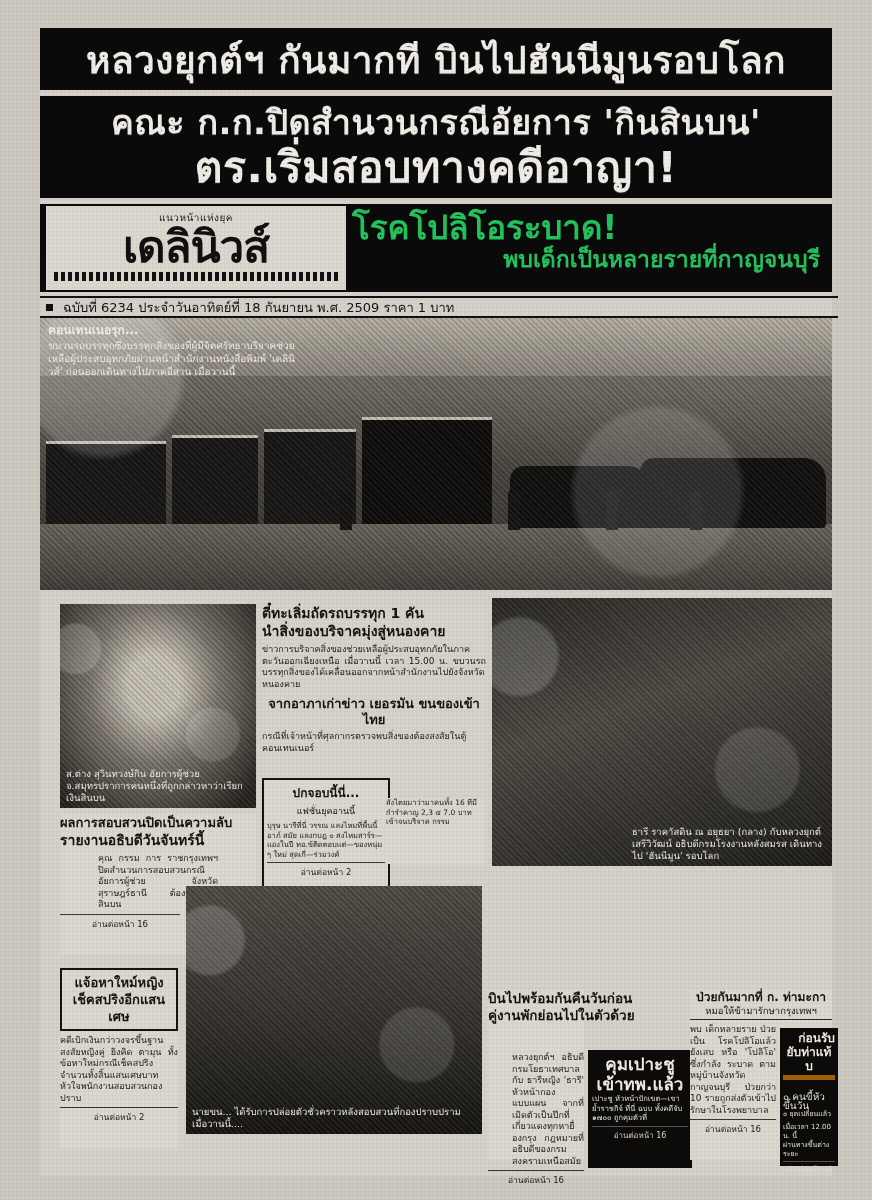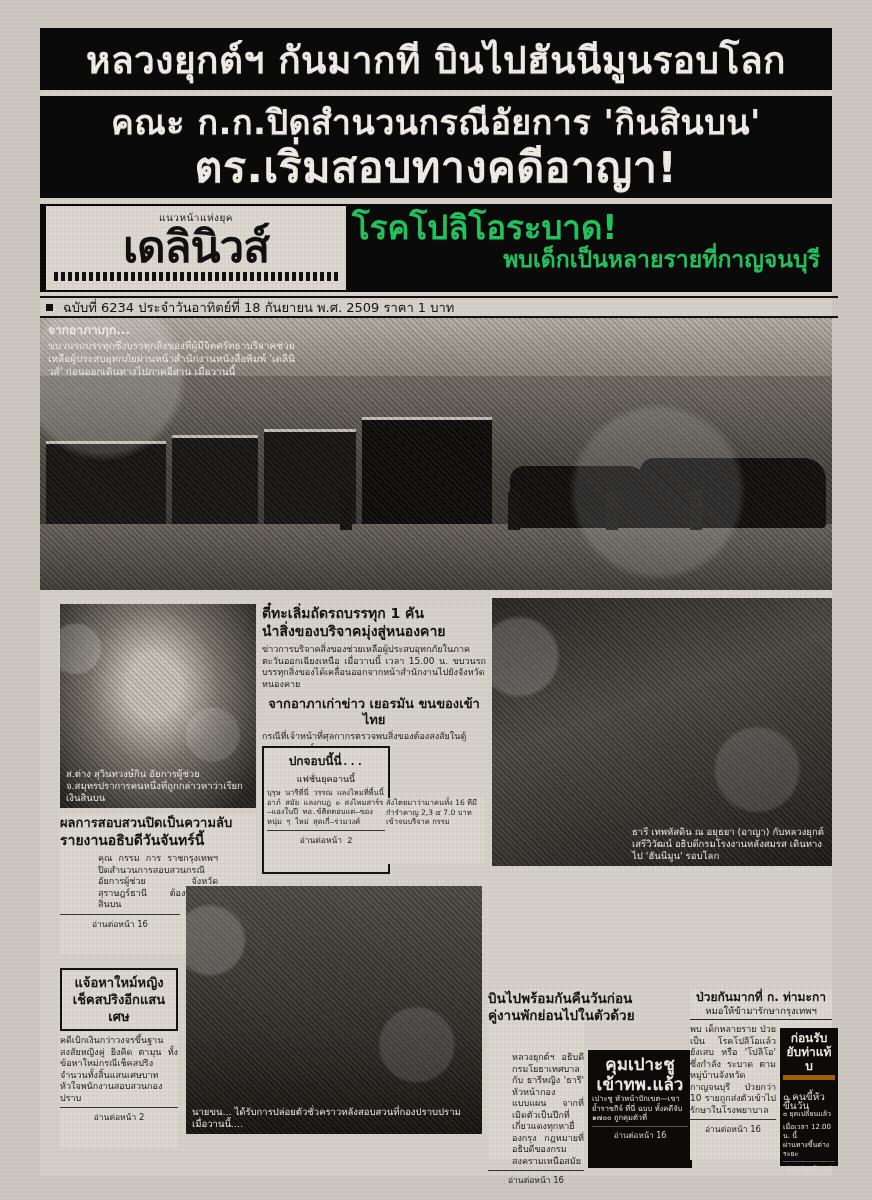--- a/index.html
+++ b/index.html
@@ -136,21 +136,21 @@
       <div class="truck" style="left:224px;width:92px;height:92px;"></div>
       <div class="truck" style="left:322px;width:130px;height:104px;background:#0d0c0b;"></div>
       <div class="car" style="left:470px;width:140px;height:62px;"></div>
       <div class="car" style="left:600px;width:186px;height:70px;"></div>
       <div class="figure" style="left:300px;"></div>
       <div class="figure" style="left:468px;"></div>
       <div class="figure" style="left:566px;"></div>
       <div class="figure" style="left:650px;"></div>
       <div class="grain"></div>
       <div class="overlay-text" style="left:8px;top:6px;width:250px;">
-        <div style="font-size:12px;font-weight:bold;">จากอาภาเกุก...</div>
+        <div style="font-size:12px;font-weight:bold;">คอนเทนเนอรุก...</div>
         <div style="margin-top:2px;">ขบวนรถบรรทุกซึ่งบรรทุกสิ่งของที่ผู้มีจิตศรัทธาบริจาคช่วยเหลือผู้ประสบอุทกภัยผ่านหน้าสำนักงานหนังสือพิมพ์ 'เดลินิวส์' ก่อนออกเดินทางไปภาคอีสาน เมื่อวานนี้</div>
       </div>
     </div>
 
     <div class="photo" id="photo-portrait">
       <div class="grain"></div>
       <div class="cap" style="left:6px;bottom:4px;width:184px;">ส.ต่าง สุวินทวงษ์กิน อัยการผู้ช่วย จ.สมุทรปราการคนหนึ่งที่ถูกกล่าวหาว่าเรียกเงินสินบน</div>
     </div>
 
     <div class="box" style="left:20px;top:786px;width:196px;height:140px;">
@@ -161,33 +161,33 @@
     </div>
 
     <div class="box" style="left:222px;top:576px;width:224px;height:262px;background:#d9d4cc;">
       <div class="hl" style="font-size:14px;line-height:18px;">ตี๋ทะเลิ่มถัดรถบรรทุก 1 คัน</div>
       <div class="hl" style="font-size:14px;line-height:18px;">นำสิ่งของบริจาคมุ่งสู่หนองคาย</div>
       <div class="txt jl" style="margin-top:4px;">ข่าวการบริจาคสิ่งของช่วยเหลือผู้ประสบอุทกภัยในภาคตะวันออกเฉียงเหนือ เมื่อวานนี้ เวลา 15.00 น. ขบวนรถบรรทุกสิ่งของได้เคลื่อนออกจากหน้าสำนักงานไปยังจังหวัดหนองคาย</div>
       <div class="hl centered" style="font-size:13px;line-height:16px;margin-top:6px;">จากอาภาเก่าข่าว เยอรมัน ขนของเข้าไทย</div>
       <div class="txt jl" style="margin-top:3px;">กรณีที่เจ้าหน้าที่ศุลกากรตรวจพบสิ่งของต้องสงสัยในตู้คอนเทนเนอร์</div>
     </div>
 
-    <div class="box boxed" style="left:222px;top:718px;width:118px;height:118px;padding:3px;font-family:Liberation Mono, monospace;">
+    <div class="box boxed" style="left:222px;top:750px;width:118px;height:118px;padding:3px;">
       <div class="hl centered" style="font-size:12px;">ปกจอบนี้นี่...</div>
       <div class="centered" style="font-size:9px;margin:2px 0 3px;">แฟชั่นยุคอานนี้</div>
       <div class="txt" style="font-size:7.5px;line-height:9.5px;">บุรุษ นารีที่นี่ วรรณ แลงไหมที่พื้นนี้ อาภ์ สมัย แลงกบฎ ๐ สงไหมสาร์ร—แองในปี ทอ.ข้ติดตอบแต่—ของหนุ่ม ๆ ใหม่ สุดเกี่—ร่วมวงศ์</div>
       <div class="cont">อ่านต่อหน้า 2</div>
     </div>
     <div class="box" style="left:346px;top:770px;width:98px;height:66px;">
       <div class="txt" style="font-size:7.5px;line-height:9.5px;">สังไตยมาว่ามาคนทั้ง 16 ทีมีกำรำคาญ 2,3 ๔ 7.0 บาท เข้าจนบริจาค กรรม</div>
     </div>
 
     <div class="photo" id="photo-couple">
       <div class="grain"></div>
-      <div class="cap" style="left:140px;bottom:4px;width:196px;">ธารี เทพหัสดิน ณ อยุธยา (อาญา) กับหลวงยุกต์เสรีวิวัฒน์ อธิบดีกรมโรงงานหลังสมรส เดินทางไป 'ฮันนีมูน' รอบโลก</div>
+      <div class="cap" style="left:140px;bottom:4px;width:196px;">ธารี ราคาัสดิน ณ อยุธยา (กลาง) กับหลวงยุกต์เสรีวิวัฒน์ อธิบดีกรมโรงงานหลังสมรส เดินทางไป 'ฮันนีมูน' รอบโลก</div>
     </div>
 
     <div class="photo" id="photo-men">
       <div class="grain"></div>
       <div class="cap" style="left:6px;bottom:4px;width:282px;">นายขน... ได้รับการปล่อยตัวชั่วคราวหลังสอบสวนที่กองปราบปรามเมื่อวานนี้....</div>
     </div>
 
     <div class="box" style="left:20px;top:940px;width:118px;height:180px;">
       <div class="boxed" style="padding:4px;text-align:center;">
         <div class="hl" style="font-size:13px;line-height:17px;">แจ้อหาใหม์หญิงเช็คสปริงอีกแสนเศษ</div>
@@ -211,21 +211,21 @@
     </div>
 
     <div class="box" style="left:650px;top:962px;width:142px;height:170px;">
       <div class="hl centered" style="font-size:12px;line-height:15px;">ป่วยกันมากที่ ก. ท่ามะกา</div>
       <div class="centered" style="font-size:9.5px;line-height:12px;border-bottom:1px solid #2a2823;padding-bottom:2px;">หมอให้ข้ามารักษากรุงเทพฯ</div>
       <div class="txt jl" style="margin-top:4px;width:86px;">พบ เด็กหลายราย ป่วยเป็น โรคโปลิโอแล้ว ยังเสบ หรือ 'โปลิโอ' ซึ่งกำลัง ระบาด ตามหมู่บ้านจังหวัดกาญจนบุรี ป่วยกว่า 10 รายถูกส่งตัวเข้าไปรักษาในโรงพยาบาล</div>
       <div class="cont" style="width:86px;">อ่านต่อหน้า 16</div>
     </div>
 
     <div class="box blackbox" style="left:740px;top:1000px;width:52px;height:132px;padding:3px;">
-      <div class="hl centered" style="font-size:12px;line-height:14px;">ก่อนรับ</div>
+      <div class="hl centered" style="font-size:12px;line-height:14px;text-align:right;">ก่อนรับ</div>
       <div class="hl centered" style="font-size:12px;line-height:14px;border-bottom:5px solid #a16207;padding-bottom:2px;">ยับท่าแท้บ</div>
       <div style="font-size:10px;line-height:9px;margin-top:12px;color:#e9e5de;">๐ คนขี้หัวขึ้นวัน</div>
       <div style="font-size:7px;line-height:9px;color:#e9e5de;">๐ ยุคเปลี่ยนแล้ว</div>
       <div style="font-size:7px;line-height:9px;margin-top:4px;color:#e9e5de;">เมื่อเวลา 12.00 น. นี้</div>
       <div style="font-size:7px;line-height:9px;color:#e9e5de;">ผ่านทางขึ้นต่างระยะ</div>
       <div style="font-size:7px;text-align:center;border-top:1px solid #555;margin-top:2px;padding-top:1px;color:#ded9d1;">อ่านต่อหน้า 16</div>
     </div>
 
   </div>
 </div>

